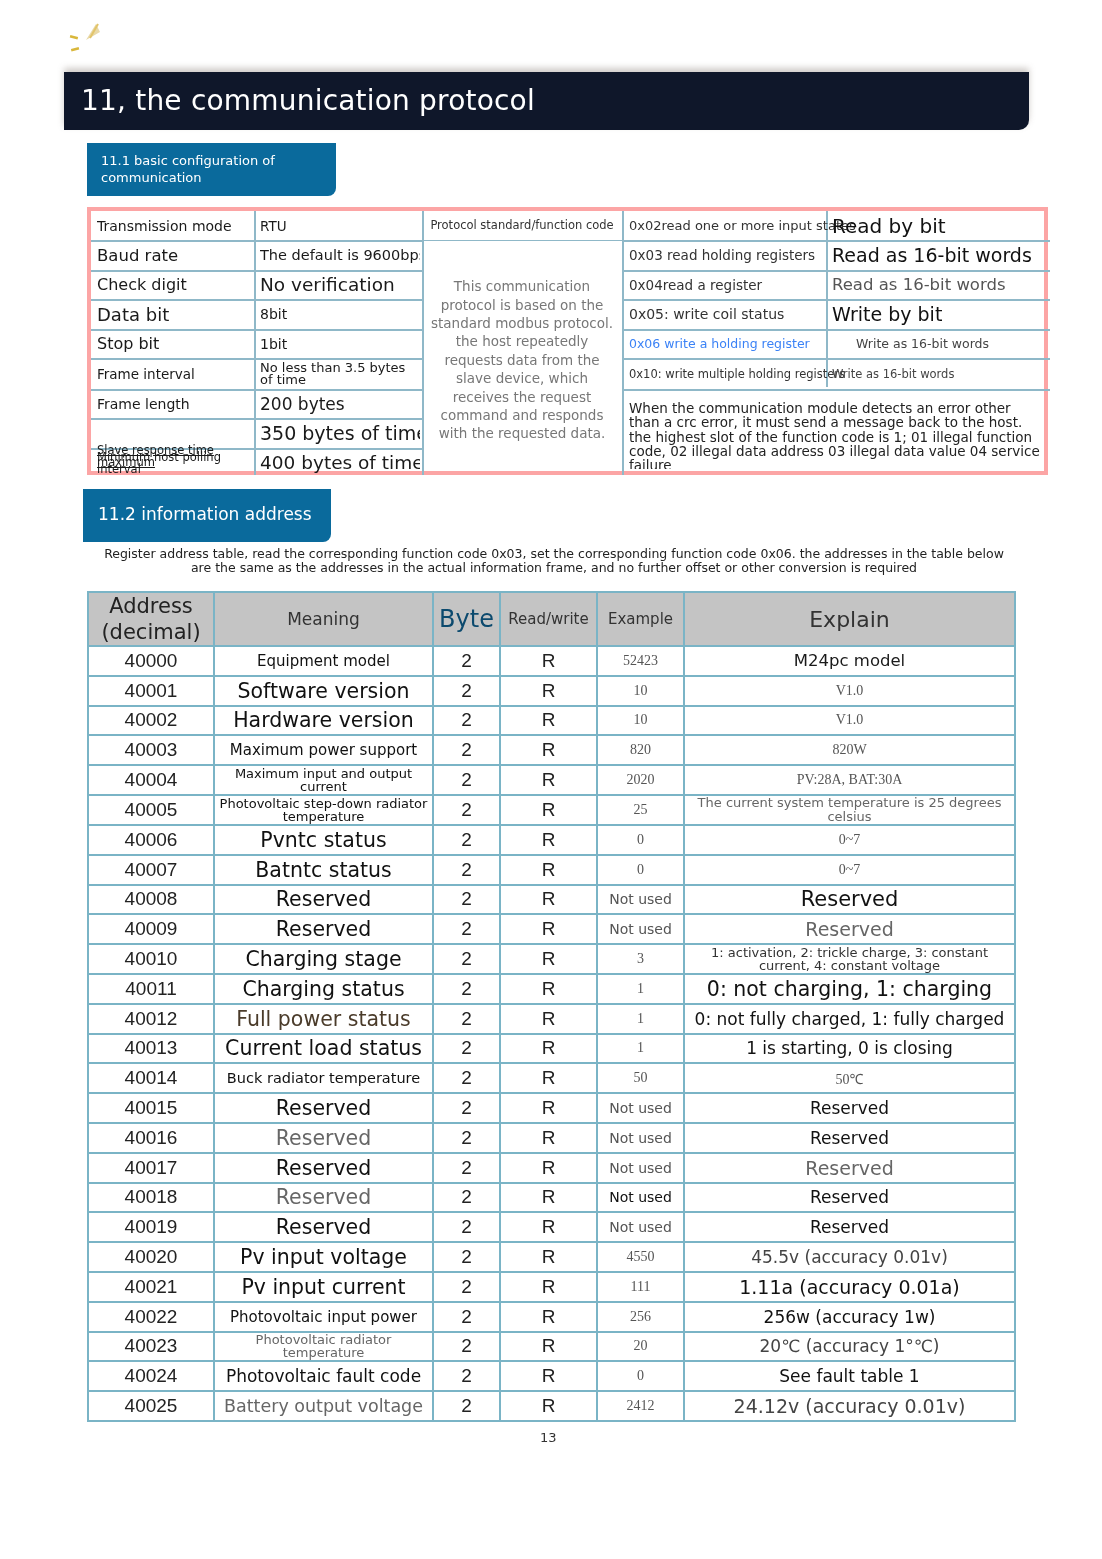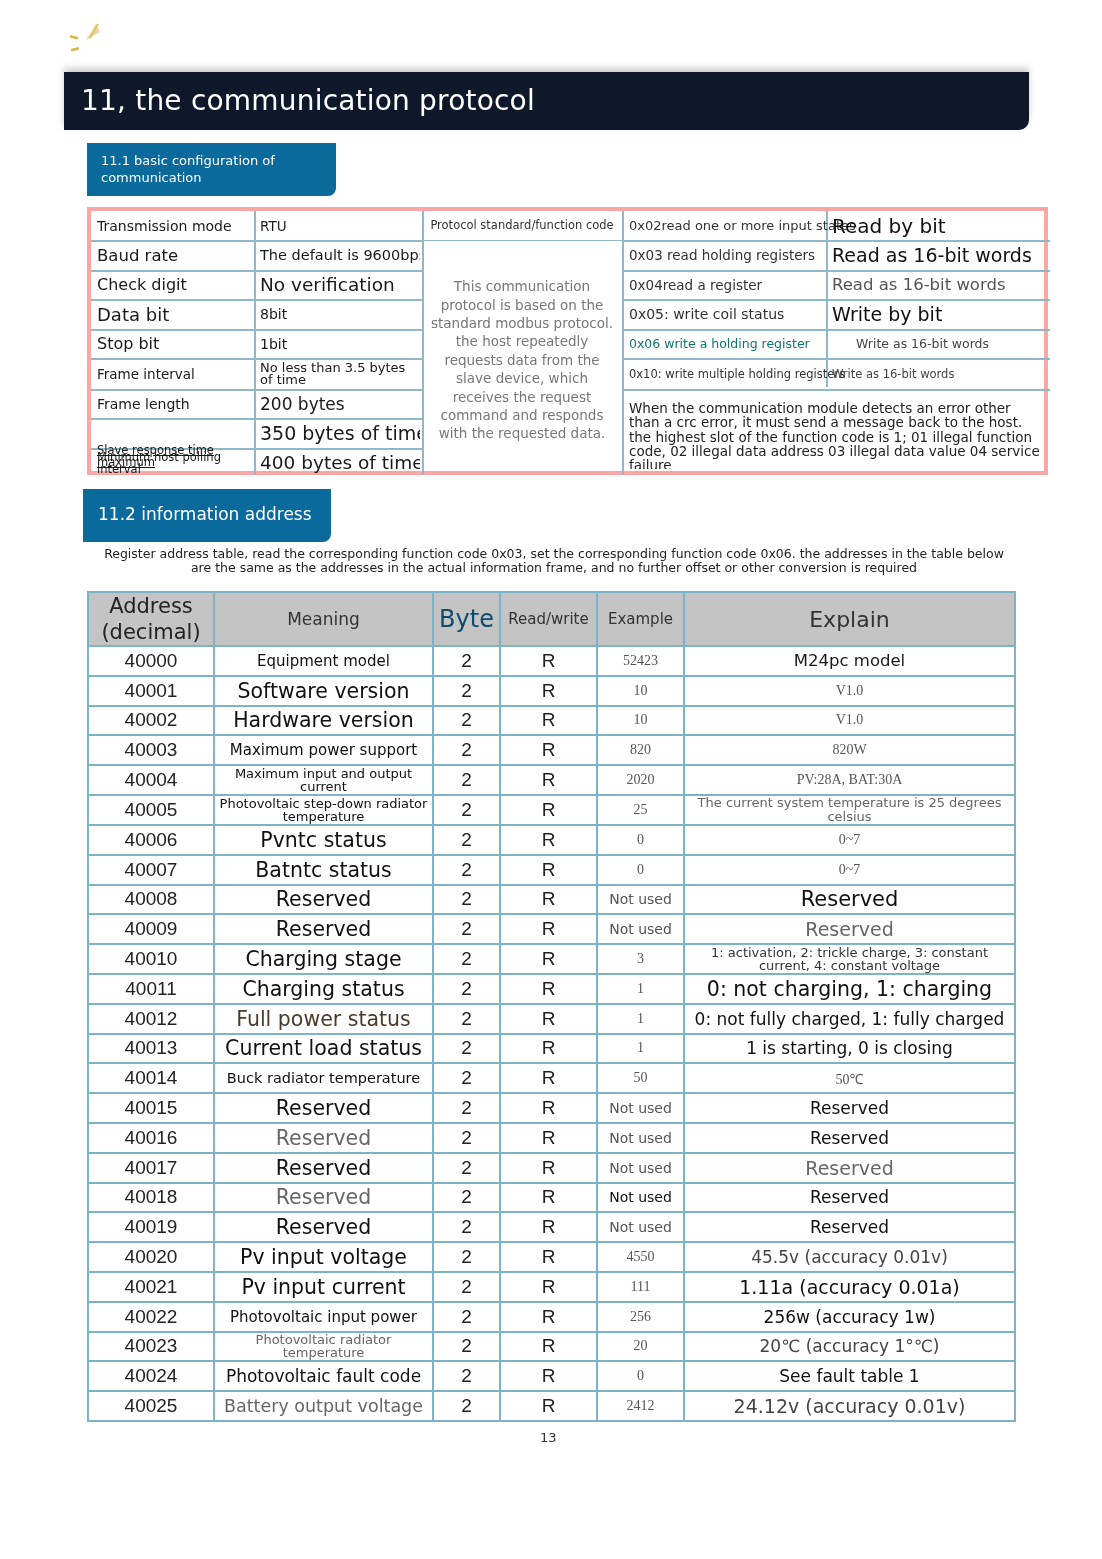--- a/index.html
+++ b/index.html
@@ -103,21 +103,21 @@
     <div class="cell" style="left: 333px; top: 0px; width: 196px; height: 29px; font-size: 11.5px; white-space: normal; line-height: 15px; text-align: center; justify-content: center; color: rgb(51, 51, 51);">Protocol standard/function code</div>
     <div class="cell note-center" style="left: 337px; top: 60px; width: 188px; height: 178px; font-size: 13.5px;">This communication protocol is based on the standard modbus protocol. the host repeatedly requests data from the slave device, which receives the request command and responds with the requested data.</div>
     <div class="cell" style="left: 538px; top: 1px; width: 197px; height: 27px; font-size: 13px; overflow: visible; color: rgb(51, 51, 51);">0x02read one or more input states</div>
     <div class="cell" style="left: 741px; top: 1px; width: 216px; height: 27px; font-size: 20px; color: rgb(17, 17, 17);">Read by bit</div>
     <div class="cell" style="left: 538px; top: 30px; width: 197px; height: 28px; font-size: 13.5px; overflow: visible; color: rgb(51, 51, 51);">0x03 read holding registers</div>
     <div class="cell" style="left: 741px; top: 30px; width: 216px; height: 28px; font-size: 19px; color: rgb(17, 17, 17);">Read as 16-bit words</div>
     <div class="cell" style="left: 538px; top: 60px; width: 197px; height: 27px; font-size: 13.5px; overflow: visible; color: rgb(51, 51, 51);">0x04read a register</div>
     <div class="cell" style="left: 741px; top: 60px; width: 216px; height: 27px; font-size: 16.5px; color: rgb(85, 85, 85);">Read as 16-bit words</div>
     <div class="cell" style="left: 538px; top: 89px; width: 197px; height: 28px; font-size: 14px; overflow: visible; color: rgb(51, 51, 51);">0x05: write coil status</div>
     <div class="cell" style="left: 741px; top: 89px; width: 216px; height: 28px; font-size: 19px; color: rgb(17, 17, 17);">Write by bit</div>
-    <div class="cell" style="left: 538px; top: 119px; width: 197px; height: 27px; font-size: 12.5px; overflow: visible; color: #0f766e;">0x06 write a holding register</div>
+    <div class="cell" style="left: 538px; top: 119px; width: 197px; height: 27px; font-size: 12.5px; overflow: visible; color: #3b82f6;">0x06 write a holding register</div>
     <div class="cell" style="left: 741px; top: 119px; width: 216px; height: 27px; font-size: 12.5px; color: rgb(68, 68, 68); padding-left: 24px;">Write as 16-bit words</div>
     <div class="cell" style="left: 538px; top: 148px; width: 197px; height: 29px; font-size: 11.5px; overflow: visible; color: rgb(51, 51, 51);">0x10: write multiple holding registers</div>
     <div class="cell" style="left: 741px; top: 148px; width: 216px; height: 29px; font-size: 11.5px; color: rgb(68, 68, 68);">Write as 16-bit words</div>
     <div class="cell" style="left: 538px; top: 186px; width: 416px; height: 72px; font-size: 13.5px; white-space: normal; line-height: 14.3px; color: rgb(34, 34, 34); align-items: flex-start; padding-top: 4px;">When the communication module detects an error other than a crc error, it must send a message back to the host. the highest slot of the function code is 1; 01 illegal function code, 02 illegal data address 03 illegal data value 04 service failure</div>
   </div>
 
 <div class="sub-banner sub2">11.2 information address</div>
 
 <div class="intro">Register address table, read the corresponding function code 0x03, set the corresponding function code 0x06. the addresses in the table below are the same as the addresses in the actual information frame, and no further offset or other conversion is required</div>
 

